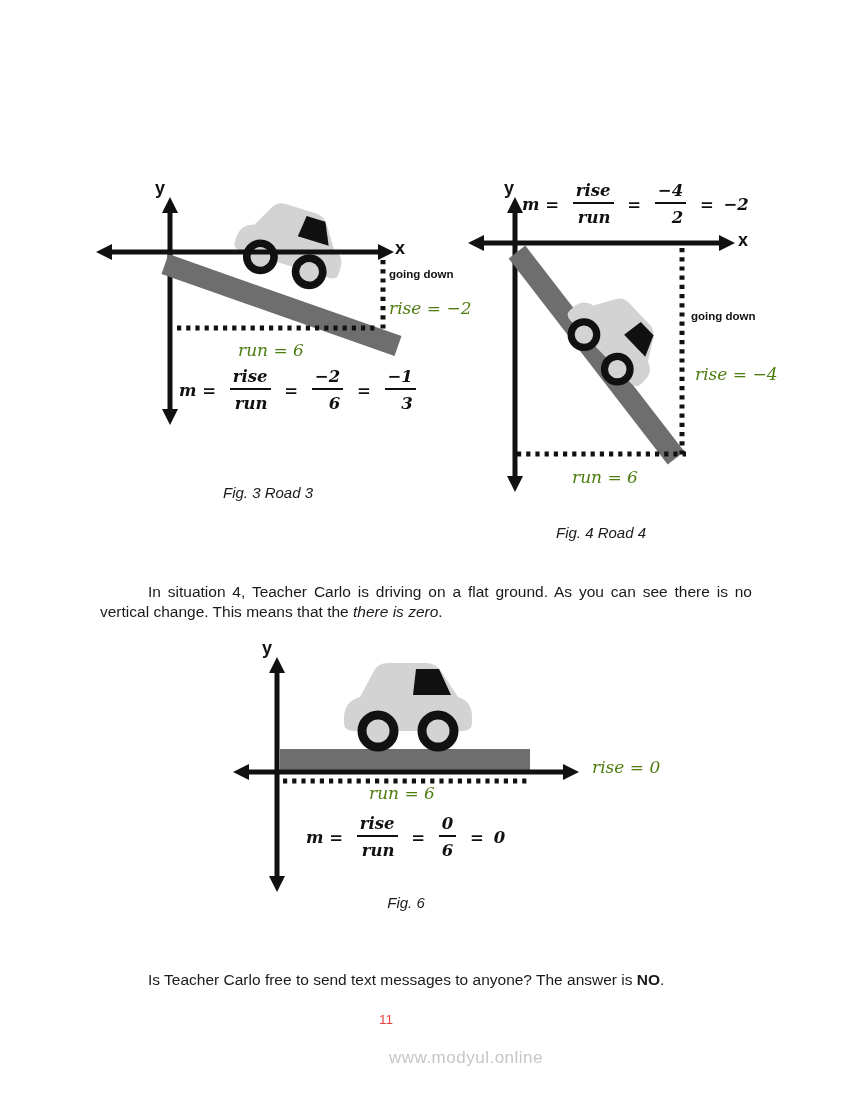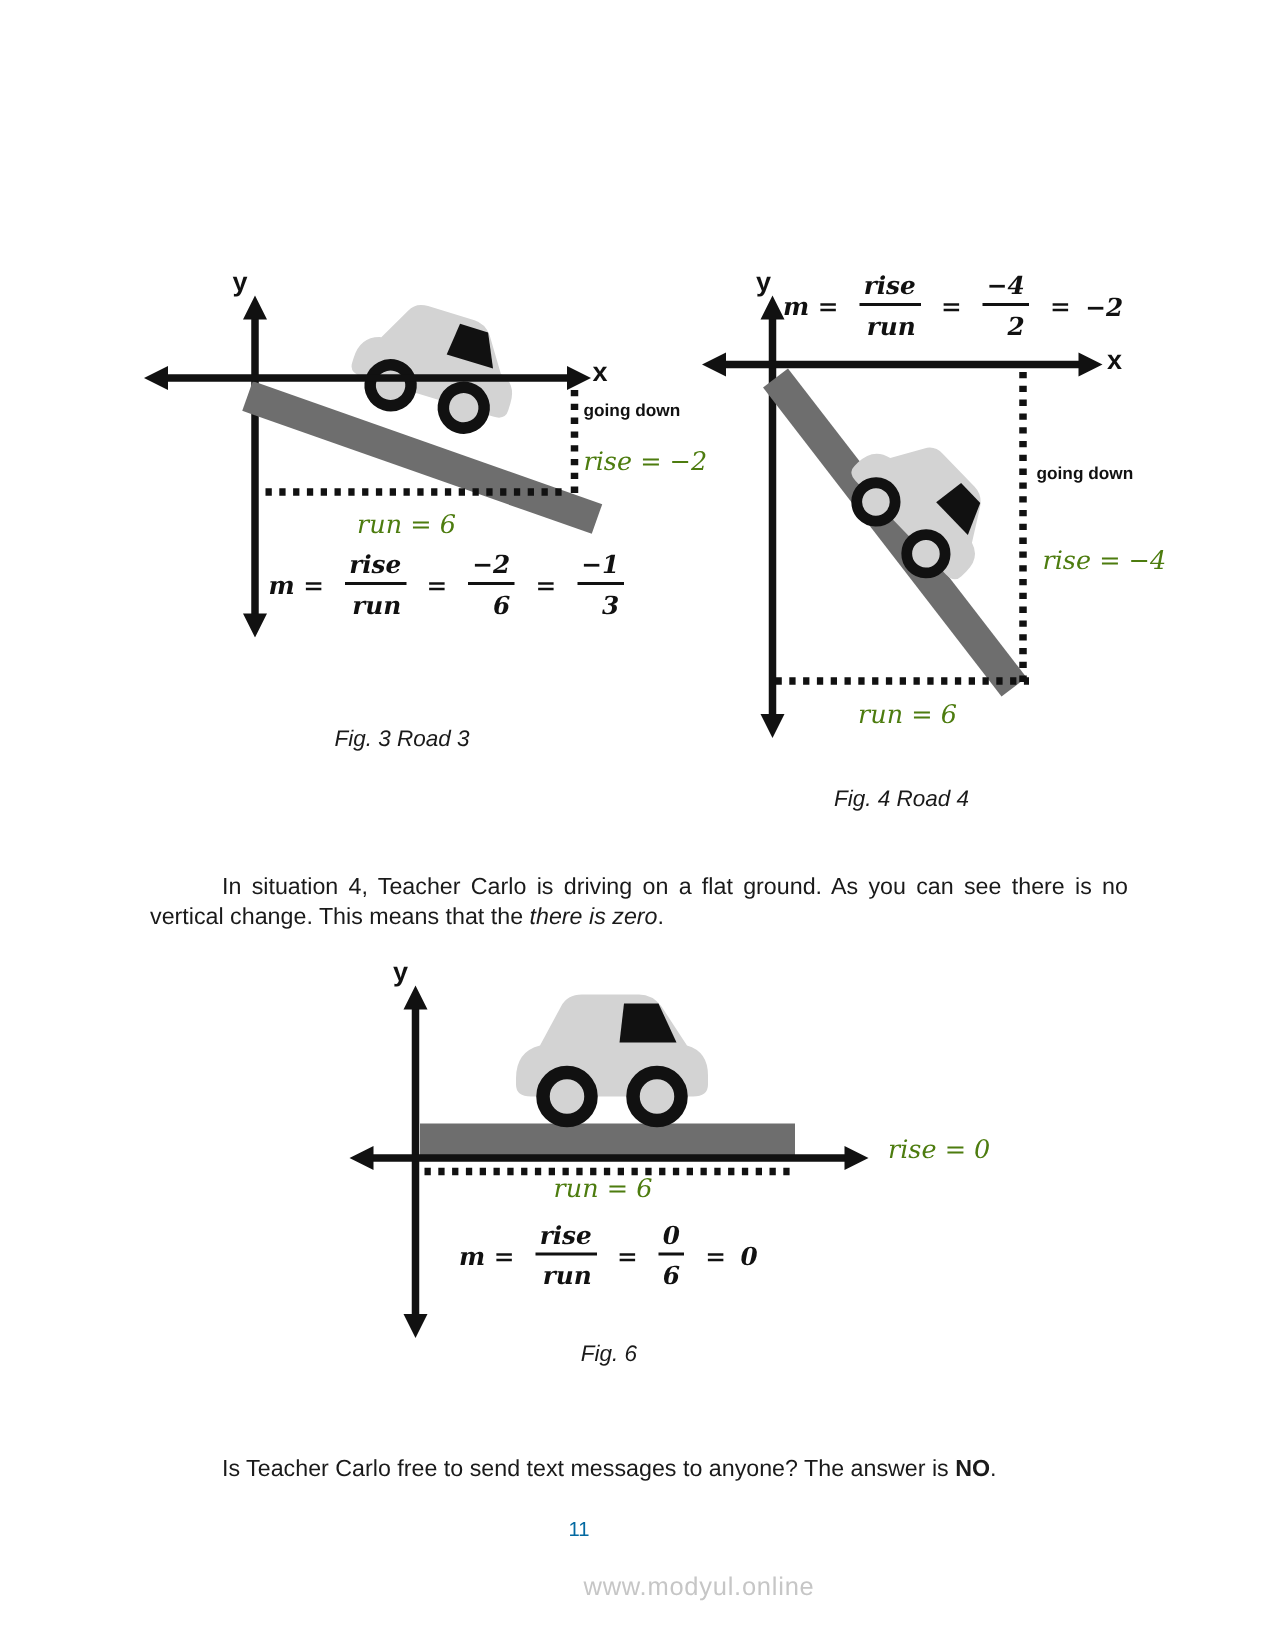--- a/index.html
+++ b/index.html
@@ -55,21 +55,21 @@
   }
   .frac .num{display:block;border-bottom:2.5px solid #111;padding:0 3px 1px 3px;}
   .frac .den{display:block;padding:5px 3px 0 3px;}
   .caption{
     position:absolute;width:200px;
     font-style:italic;font-size:15px;color:#1a1a1a;
     text-align:center;
   }
   .page-number{
     position:absolute;left:0;top:1012px;width:772px;
-    text-align:center;font-size:13.5px;color:#0369a1;
+    text-align:center;font-size:13.5px;color:#ef4444;
   }
   .watermark{
     position:absolute;left:0;top:1048px;width:850px;
     text-align:center;font-size:17px;letter-spacing:0.5px;
     color:#c6c6c6;
     padding-left:41px;
   }
   
   .ink-line{stroke:#111;stroke-width:5;fill:none;}
   .ink-arrow{fill:#111;}

